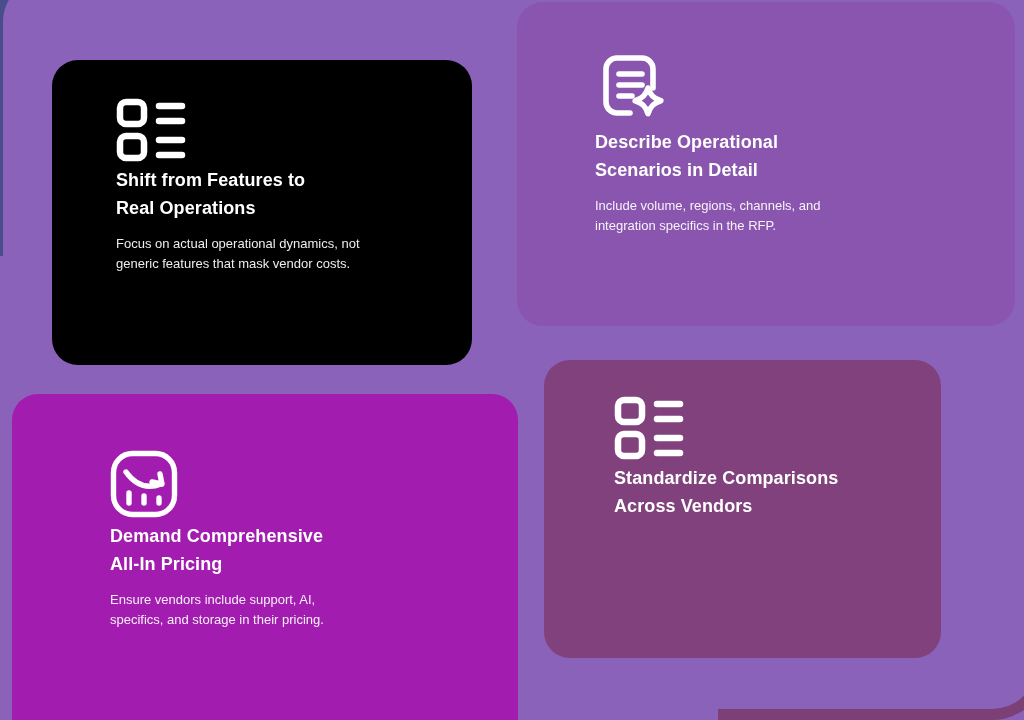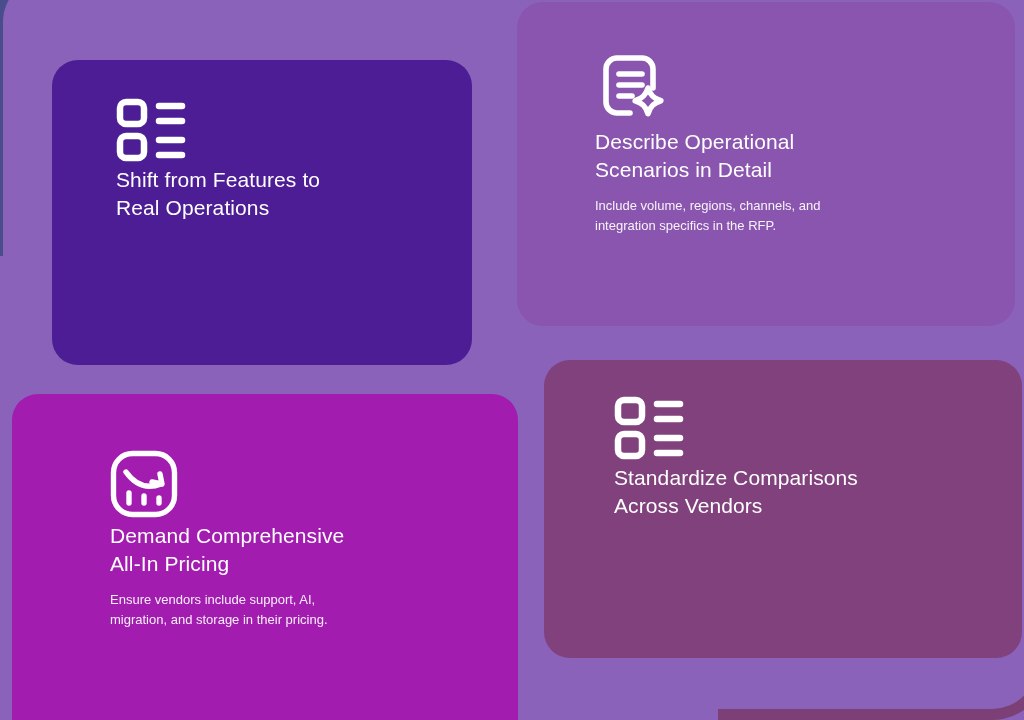--- a/index.html
+++ b/index.html
@@ -64,44 +64,44 @@
     right: 0;
   }
 
   .card-icon {
     display: block;
     margin-bottom: 4px;
   }
 
   .card-title {
     color: #ffffff;
-    font-size: 21px;
+    font-size: 18px;
     line-height: 28px;
-    font-weight: 400;
+    font-weight: 700;
     letter-spacing: 0.1px;
     margin: 0 0 12px 0;
     white-space: pre-line;
   }
 
   .card-body {
     color: rgba(255,255,255,0.93);
     font-size: 13px;
     line-height: 20px;
     font-weight: 400;
     margin: 0;
     white-space: pre-line;
   }
 
   
   #card-shift {
     left: 52px;
     top: 60px;
     width: 420px;
     height: 305px;
-    background: #4c1d95;
+    background: #000000;
   }
   #card-shift .card-inner { left: 64px; right: 40px; top: 38px; }
 
   
   #card-describe {
     left: 517px;
     top: 2px;
     width: 498px;
     height: 324px;
     background: #8a55ae;
@@ -115,21 +115,21 @@
     width: 506px;
     height: 382px;
     background: #a21caf;
   }
   #card-pricing .card-inner { left: 98px; right: 56px; top: 56px; }
 
   
   #card-standardize {
     left: 544px;
     top: 360px;
-    width: 478px;
+    width: 397px;
     height: 298px;
     background: #80417d;
     padding-left: 47px;
   }
   #card-standardize .card-inner { left: 70px; right: 40px; top: 36px; }
 
   .icon-svg { display: block; }
 </style>
 </head>
 <body>
@@ -145,20 +145,22 @@
           <rect x="4" y="4" width="24" height="22" rx="6"></rect>
           <rect x="4" y="38" width="24" height="22" rx="6"></rect>
           <line x1="43" y1="8" x2="66" y2="8"></line>
           <line x1="43" y1="23" x2="66" y2="23"></line>
           <line x1="43" y1="42" x2="66" y2="42"></line>
           <line x1="43" y1="57" x2="66" y2="57"></line>
         </svg>
       </span>
       <h2 class="card-title">Shift from Features to
 Real Operations</h2>
+      <p class="card-body">Focus on actual operational dynamics, not
+generic features that mask vendor costs.</p>
     </div>
   </div>
 
   <div class="card" id="card-describe">
     <div class="card-inner">
       <span class="card-icon">
         <svg class="icon-svg" width="72" height="72" viewBox="0 0 72 72" fill="none" stroke="#ffffff" stroke-width="5.6" stroke-linecap="round" stroke-linejoin="round">
           <path d="M58 36 V17 a11 11 0 0 0 -11 -11 H22 a11 11 0 0 0 -11 11 v33 a11 11 0 0 0 11 11 h13"></path>
           <line x1="24" y1="22" x2="47" y2="22"></line>
           <line x1="24" y1="33" x2="47" y2="33"></line>
@@ -181,21 +183,21 @@
           <path d="M16 22 C26 36 38 39 51 34"></path>
           <polyline points="42,32 52,34 50,24"></polyline>
           <line x1="19" y1="43" x2="19" y2="53"></line>
           <line x1="34" y1="46" x2="34" y2="53"></line>
           <line x1="49" y1="48" x2="49" y2="53"></line>
         </svg>
       </span>
       <h2 class="card-title">Demand Comprehensive
 All-In Pricing</h2>
       <p class="card-body">Ensure vendors include support, AI,
-migration, and storage in their pricing.</p>
+specifics, and storage in their pricing.</p>
     </div>
   </div>
 
   <div class="card" id="card-standardize">
     <div class="card-inner">
       <span class="card-icon">
         <svg class="icon-svg" width="70" height="64" viewBox="0 0 70 64" fill="none" stroke="#ffffff" stroke-width="6.5" stroke-linecap="round" stroke-linejoin="round">
           <rect x="4" y="4" width="24" height="22" rx="6"></rect>
           <rect x="4" y="38" width="24" height="22" rx="6"></rect>
           <line x1="43" y1="8" x2="66" y2="8"></line>

